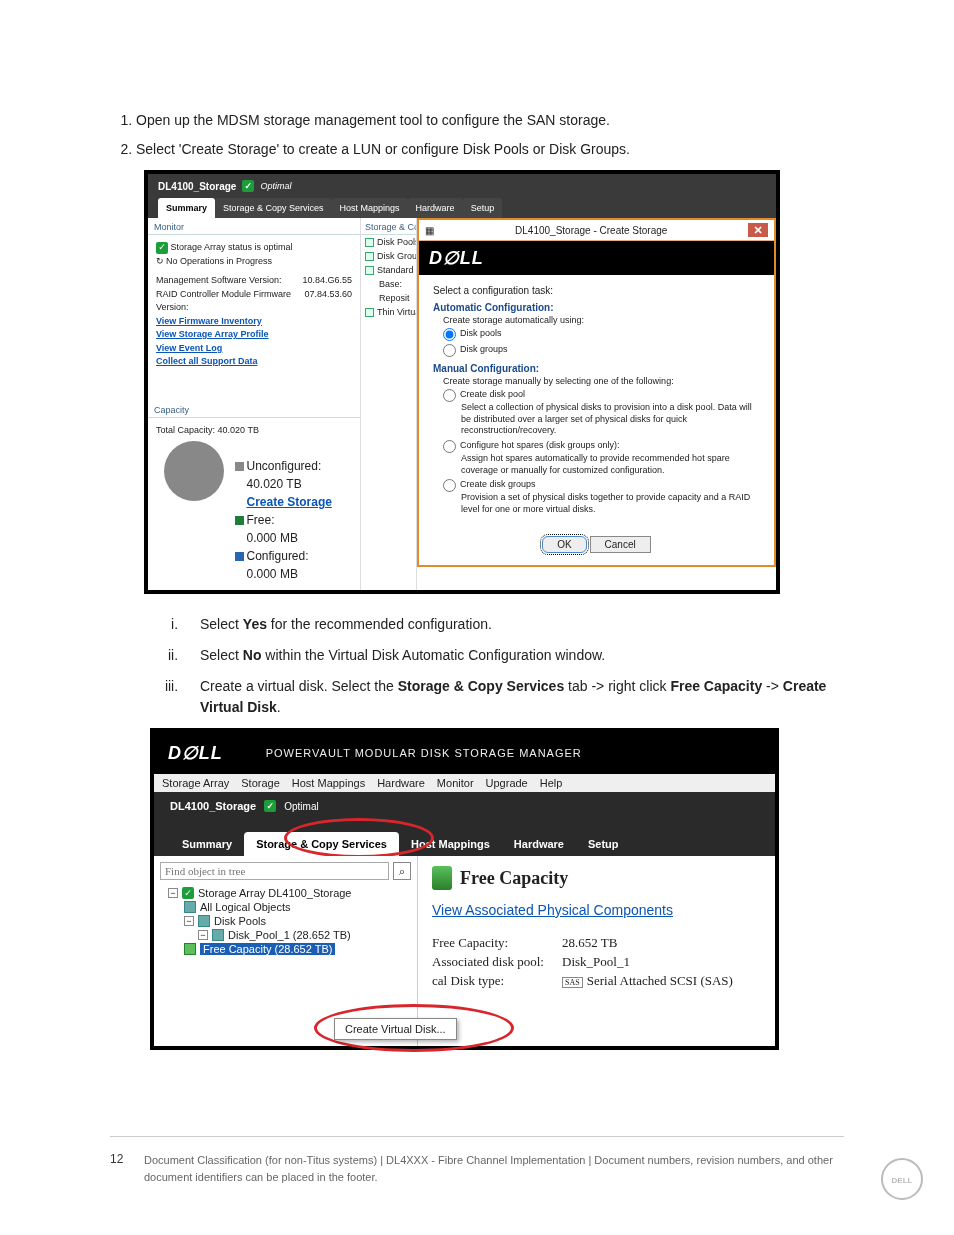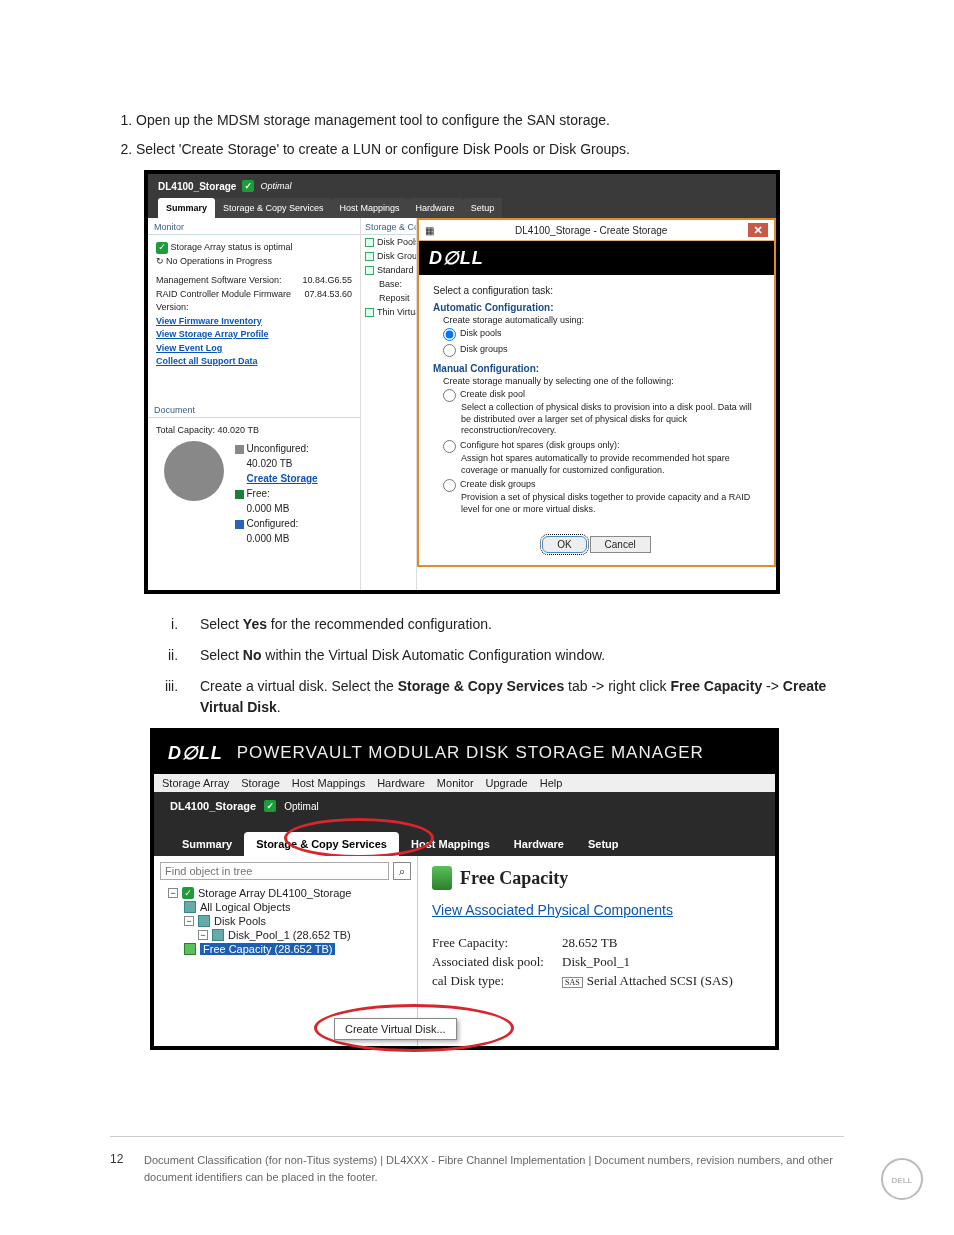--- a/index.html
+++ b/index.html
@@ -20,21 +20,21 @@
   .shot1 .tabrow .tab { background:#444; color:#fff; font-size:9px; padding:5px 8px; border-top-left-radius:3px; border-top-right-radius:3px; cursor:pointer;}
   .shot1 .tabrow .tab.active { background:#fff; color:#000; font-weight:bold; }
   .shot1 .body { background:#fff; display:flex; position:relative; height:372px; }
   .col-left { width:213px; border-right:1px solid #ddd; }
   .fieldset-title { font-size:9px; color:#3b5f84; padding:4px 6px 2px; border-bottom:1px solid #cdd; }
   .box-inner { padding:6px 8px; font-size:9px; line-height:1.5; }
   .kvrow { display:flex; justify-content:space-between; }
   .link { color:#0a55b6; text-decoration:underline; cursor:pointer;font-weight:bold; }
   .cap-box {}
   .pie { width:60px; height:60px; border-radius:50%; background:#888; margin:4px 8px; display:inline-block; vertical-align:top;}
-  .cap-legend { display:inline-block; font-size:10px; vertical-align:top; margin-top:4px;}
+  .cap-legend { display:inline-block; font-size:12px; vertical-align:top; margin-top:20px;}
   .sq { display:inline-block; width:9px; height:9px; margin-right:3px; vertical-align:middle;}
   .sq.gray{background:#888;} .sq.green{background:#1b7e3a;} .sq.blue{background:#2a66b0;}
   .col-mid { width:56px; border-right:1px solid #ddd; padding-top:0;}
   .mid-title { font-size:9px; color:#3b5f84; padding:4px 4px 2px; border-bottom:1px solid #cdd; white-space:nowrap; overflow:hidden;}
   .mid-item { font-size:9px; padding:2px 4px; white-space:nowrap; overflow:hidden; display:flex; align-items:center; gap:3px;}
   .ico-sq { width:9px; height:9px; border:1px solid #3a6; background:#dfe; flex-shrink:0;}
   .col-right { flex:1; position:relative; }
 
   
   .dlg { position:absolute; left:0; top:0; right:0; background:#fff; border:2px solid #e08b2c; font-size:10px;}
@@ -48,33 +48,33 @@
   .dlg-body label { display:block; margin-left:10px; font-size:9px;}
   .dlg-body .radio-row { display:flex; align-items:flex-start; gap:4px; margin:3px 0 0 10px; font-size:9px;}
   .dlg-body .desc { margin-left:28px; font-size:9px; line-height:1.3; color:#222;}
   .dlg-btns { text-align:center; padding:10px 0 12px;}
   .btn { display:inline-block; padding:2px 14px; font-size:10px; border:1px solid #888; background:#eee; cursor:pointer;}
   .btn.ok { outline:1px dotted #000; outline-offset:1px; border-color:#4a88cc;border-radius:6px;}
 
   
   .shot2 { width:629px; margin:10px 0 0 40px; border:4px solid #000; background:#1a1a1a; font-size:11px;}
   .shot2 .topbar { background:#000; padding:10px 14px; display:flex; align-items:center; gap:14px;}
-  .shot2 .topbar .suite { color:#eee; font-size:17px; letter-spacing:1px;}
+  .shot2 .topbar .suite { color:#eee; font-size:11px; letter-spacing:1px;margin-left:29px;}
   .shot2 .menubar { background:#efefef; color:#222; font-size:11px; padding:3px 8px; display:flex; gap:12px;}
   .shot2 .menubar span { cursor:pointer; }
   .shot2 .arraybar { background:#2a2a2a; color:#fff; font-weight:bold; padding:8px 16px; display:flex; align-items:center; gap:8px;}
   .shot2 .arraybar .opt { font-weight:normal; font-size:10px;}
   .shot2 .tabs2 { background:#2a2a2a; padding:12px 16px 0; display:flex; gap:0;}
   .shot2 .tabs2 .tab { color:#fff; font-size:11px; font-weight:bold; padding:6px 12px; cursor:pointer;}
   .shot2 .tabs2 .tab.active { background:#fff; color:#000; border-top-left-radius:4px; border-top-right-radius:4px;}
   .red-ellipse { border:3px solid #d7262c; border-radius:50%; position:absolute; pointer-events:none;}
   .shot2-body { background:#fff; display:flex; height:190px; position:relative;}
   .tree-col { width:264px; border-right:1px solid #ccc; padding:6px 6px; font-size:11px;}
   .search-row { display:flex; align-items:center; gap:4px; margin-bottom:6px;}
-  .search-row input { flex:1; border:1px solid #aaa; font-size:11px; padding:2px 4px; color:#888;}
+  .search-row input { flex:1; border:1px solid #aaa; font-size:11px; padding:2px 4px; color:#888;font-family:Liberation Serif, serif;}
   .search-ico { width:18px; height:18px; border:1px solid #888; display:flex; align-items:center; justify-content:center; font-size:11px; cursor:pointer;}
   .tree .node { display:flex; align-items:center; gap:4px; padding:1px 0; white-space:nowrap;}
   .tree .lv1 { margin-left:8px;} .tree .lv2{margin-left:24px;} .tree .lv3{margin-left:38px;} .tree .lv4{margin-left:24px;}
   .tree .exp { width:10px; height:10px; border:1px solid #888; font-size:9px; line-height:8px; text-align:center; cursor:pointer;}
   .tree .tico { width:12px; height:12px; background:#6aa; border:1px solid #388; flex-shrink:0;}
   .tree .sel { background:#1a5fb4; color:#fff; padding:0 3px;}
   .context-menu { position:absolute; left:180px; bottom:6px; background:#fff; border:1px solid #888; padding:4px 10px; font-size:11px; box-shadow:2px 2px 4px rgba(0,0,0,.3); cursor:pointer;}
   .info-col { flex:1; padding:10px 14px; font-size:12px;}
   .fc-title { display:flex; align-items:center; gap:8px; margin-bottom:12px;}
   .fc-title .ico { width:20px; height:24px; background:linear-gradient(#5bbf5b,#2a802a); border-radius:3px; }
@@ -128,21 +128,21 @@
           <div class="kvrow">
               <span>RAID Controller Module Firmware Version:</span>
               <span>07.84.53.60</span>
             </div>
           <div class="link">View Firmware Inventory</div>
           <div class="link">View Storage Array Profile</div>
           <div class="link">View Event Log</div>
           <div class="link">Collect all Support Data</div>
         </div>
         <div style="height:26px"></div>
-        <div class="fieldset-title">Document</div>
+        <div class="fieldset-title">Capacity</div>
         <div class="box-inner cap-box">
           <div>Total Capacity: 40.020 TB</div>
           <div>
             <span class="pie"></span>
             <span class="cap-legend">
               <div><span class="sq gray"></span><span>Unconfigured:</span></div>
               <div style="margin-left:12px">40.020 TB</div>
               <div class="link" style="margin-left:12px">Create Storage</div>
               <div><span class="sq green"></span><span>Free:</span></div>
               <div style="margin-left:12px">0.000 MB</div>

